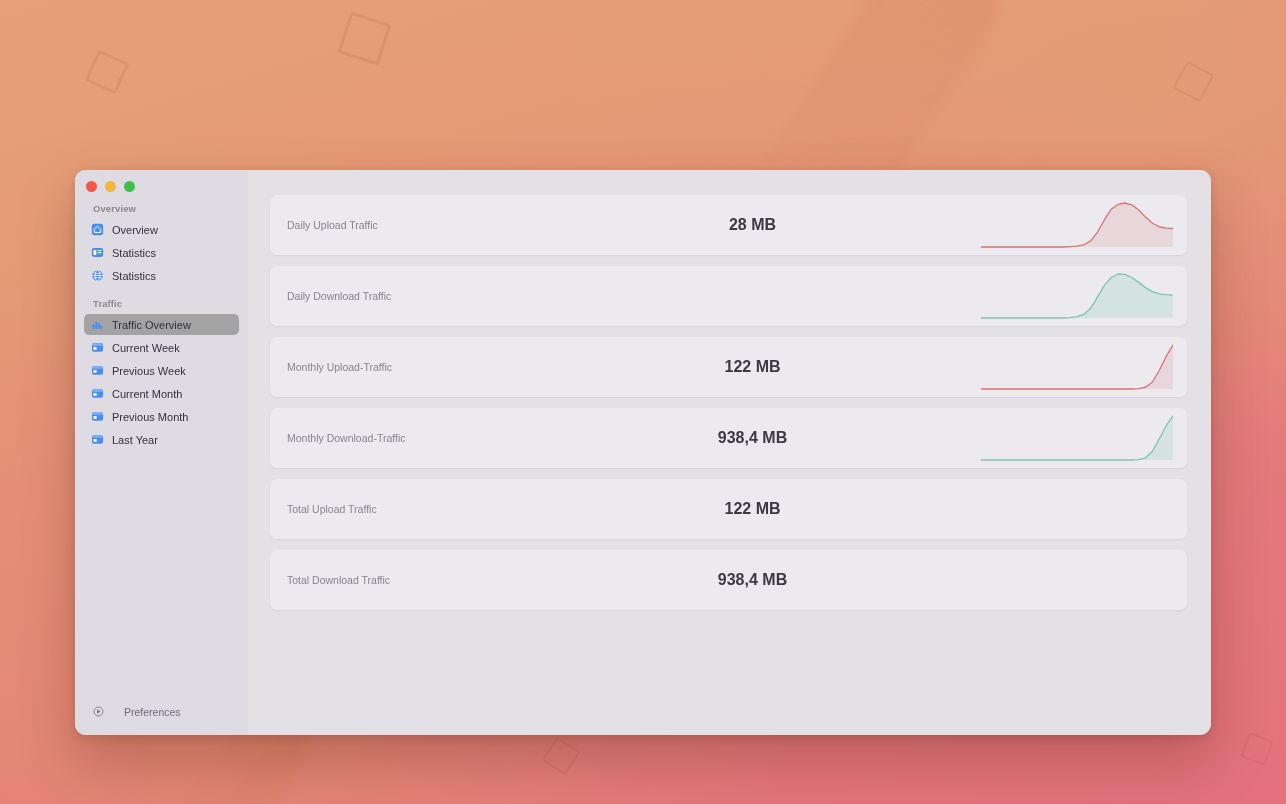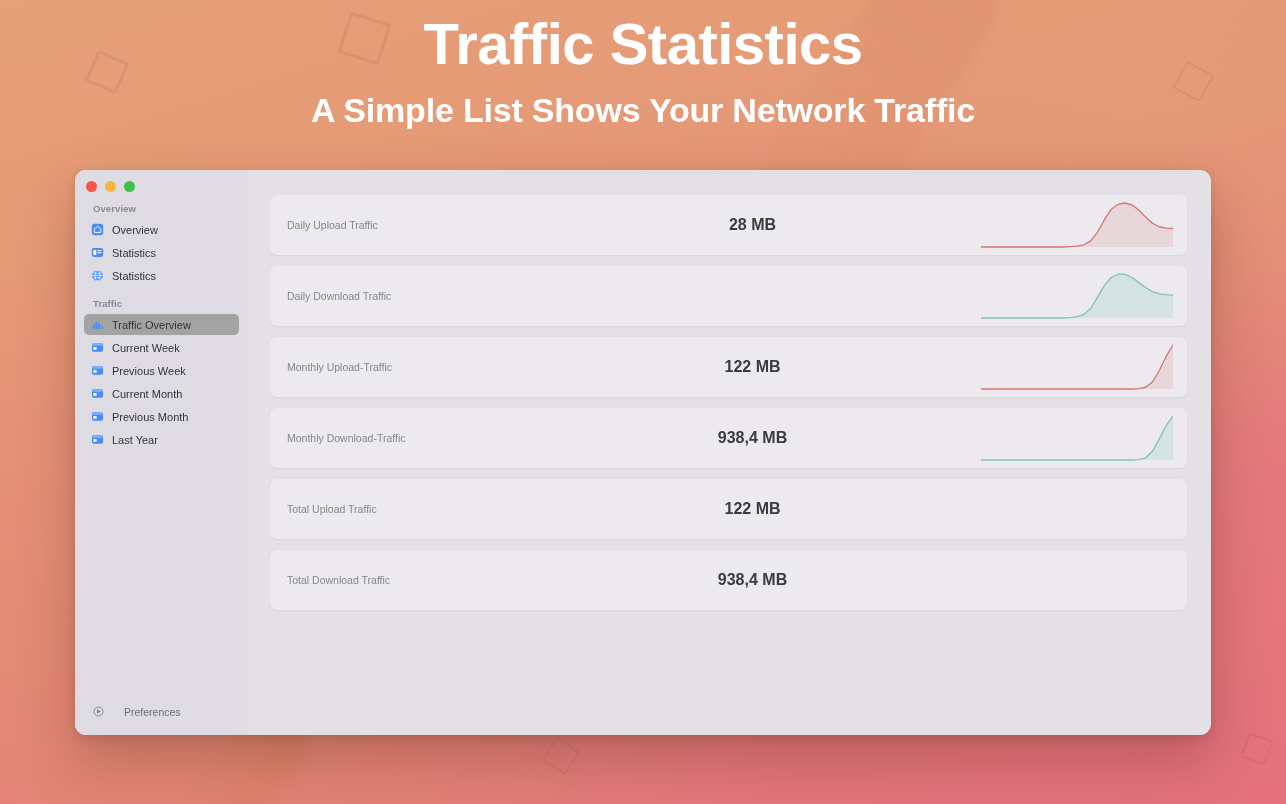--- a/index.html
+++ b/index.html
@@ -117,24 +117,20 @@
 
   <div class="deco" style="left:90px; top:55px; width:34px; height:34px; transform:rotate(24deg);"></div>
   <div class="deco" style="left:343px; top:17px; width:43px; height:43px; transform:rotate(18deg);"></div>
   <div class="deco thin" style="left:1178px; top:66px; width:31px; height:31px; transform:rotate(28deg);"></div>
   <div class="deco thin" style="left:547px; top:742px; width:28px; height:28px; transform:rotate(33deg);"></div>
   <div class="deco thin" style="left:1244px; top:736px; width:26px; height:26px; transform:rotate(20deg);"></div>
   <div class="streak" style="left:820px; top:-60px; width:120px; height:300px; transform:rotate(33deg);"></div>
   <div class="streak" style="left:195px; top:700px; width:70px; height:190px; transform:rotate(38deg);"></div>
   <div class="streak" style="left:235px; top:715px; width:40px; height:160px; transform:rotate(38deg);"></div>
 
-  <div class="header">
-    <div class="title">Traffic Statistics</div>
-    <div class="subtitle">A Simple List Shows Your Network Traffic</div>
-  </div>
 
   <div class="window">
 
     <div class="sidebar">
       <div class="traffic-lights">
         <div class="tl red"></div>
         <div class="tl yellow"></div>
         <div class="tl green"></div>
       </div>
 

